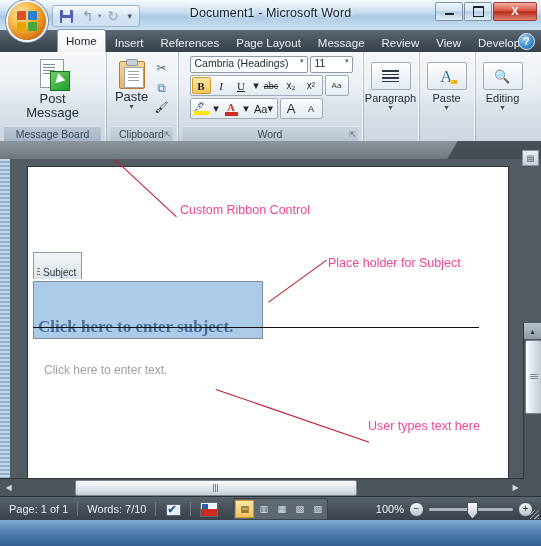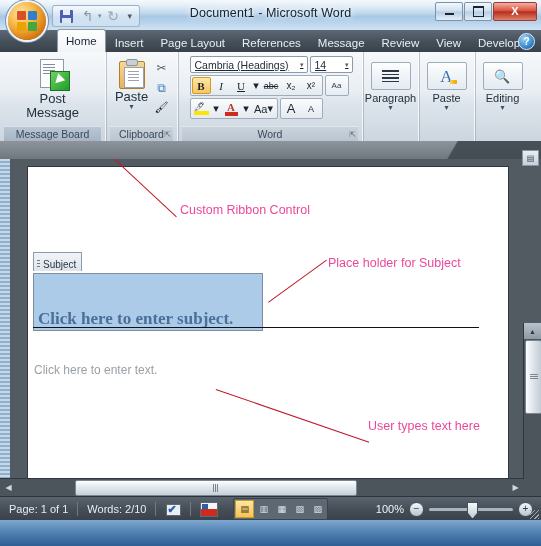--- a/index.html
+++ b/index.html
@@ -140,23 +140,22 @@
     border:1px solid #9aa4ae;}
   .ic-paste .pg i{position:absolute;left:3px;width:11px;height:1px;background:#9aa4ae;}
 
   .smallcol{display:flex;flex-direction:column;gap:1px;padding-top:2px;}
   .sbtn{width:20px;height:19px;display:flex;align-items:center;justify-content:center;font-size:12px;}
 
   .fontgrp{width:185px;}
   .fontrow{display:flex;align-items:center;gap:2px;margin-bottom:2px;}
   .combo{
     height:17px;background:#fff;border:1px solid #8d9aa8;border-radius:2px;
-    display:flex;align-items:center;padding:0 3px 0 4px;font-size:10.5px;color:#1c2833;
+    display:flex;padding:0 3px 0 4px;font-size:10.5px;color:#1c2833;
     box-sizing:border-box;
-    text-decoration:underline;
   }
   .combo .cv{flex:1;white-space:nowrap;overflow:hidden;}
   .combo .cc{font-size:7px;color:#55646f;margin-left:2px;}
   .fname{width:118px;}
   .fsize{width:43px;}
 
   .btnstrip{display:flex;align-items:center;gap:1px;
     background:linear-gradient(180deg,#fbfcfd,#e4eaf0);border:1px solid #9fadba;border-radius:2px;
     padding:1px;}
   .fb{width:19px;height:17px;display:flex;align-items:center;justify-content:center;
@@ -215,38 +214,38 @@
     position:absolute;left:28px;top:8px;width:480px;height:321px;background:#fff;
     box-shadow:0 0 0 1px #2f363d;
   }
 
   .ann{position:absolute;font-size:12.5px;color:#ec4899;white-space:nowrap;}
   .redline{position:absolute;height:0;border-top:1.6px solid #c0182a;transform-origin:0 0;}
 
   
   .cc-wrap{position:absolute;left:5px;top:85px;}
   .cc-tag{
-    display:inline-flex;align-items:center;height:14px;padding:4px 5px 0 3px;
+    display:inline-flex;align-items:center;height:14px;padding:12px 5px 0 3px;
     background:linear-gradient(180deg,#f1f4f7,#dde4eb);border:1px solid #8e9aa6;
     border-bottom:none;font-size:10px;color:#2b3742;text-align:right;
   }
   .cc-tag .grip{display:inline-block;width:3px;height:9px;margin-right:3px;
     background:repeating-linear-gradient(180deg,#6e7a86 0 1px,transparent 1px 3px);}
   .cc-box{
     width:230px;height:58px;background:#abcbe8;border:1px solid #7f8d9c;
     box-sizing:border-box;position:relative;
   }
   .cc-box .ph{
     position:absolute;left:4px;bottom:1px;
     font-family:"Liberation Serif",serif;font-weight:bold;font-size:17px;color:#4a6f9a;
     white-space:nowrap;
   }
   .bodyrule{position:absolute;left:5px;top:160px;width:446px;height:0;border-top:1px solid #111;}
   .bodytxt{
-    position:absolute;left:6px;top:196px;font-size:12px;color:#9aa0a6;
+    position:absolute;left:16px;top:196px;font-size:12px;color:#9aa0a6;
   }
 
   
   .vscroll{
     position:absolute;right:0;top:164px;width:17px;height:332px;
     background:#4c545c;border-left:1px solid #2f363d;
   }
   .vbtn{width:17px;height:16px;display:flex;align-items:center;justify-content:center;
     background:linear-gradient(180deg,#b9c3cd,#8e99a4);color:#2b3742;font-size:7px;}
   .vthumb{
@@ -351,22 +350,22 @@
       <div class="wbtn close">
         <span>X</span>
       </div>
     </div>
   </div>
 
   <div class="tabstrip">
     <div class="tabs">
       <div class="tab active">Home</div>
       <div class="tab">Insert</div>
+      <div class="tab">References</div>
       <div class="tab">Page Layout</div>
-      <div class="tab">References</div>
       <div class="tab">Message</div>
       <div class="tab">Review</div>
       <div class="tab">View</div>
       <div class="tab">Developer</div>
     </div>
     <div class="help-ic">?</div>
   </div>
 
   <div class="ribbon">
 
@@ -423,21 +422,21 @@
     </div>
 
     <div class="grp fontgrp">
       <div class="grp-body" style="flex-direction:column;align-items:flex-start;padding-left:2px">
         <div class="fontrow">
           <div class="combo fname">
             <span class="cv">Cambria (Headings)</span>
             <span class="cc">▾</span>
           </div>
           <div class="combo fsize">
-            <span class="cv">14</span>
+            <span class="cv">11</span>
             <span class="cc">▾</span>
           </div>
         </div>
         <div class="fontrow">
           <div class="btnstrip">
             <div class="fb on">
                 <b>B</b>
               </div>
             <div class="fb">
                 <i>I</i>
@@ -598,21 +597,21 @@
         </div>
       <div class="hbtn" style="right:0">
         <span>▶</span>
       </div>
     </div>
   </div>
 
   <div class="status">
     <div class="sitem">Page: 1 of 1</div>
     <div class="sdiv"></div>
-    <div class="sitem">Words: 2/10</div>
+    <div class="sitem">Words: 7/10</div>
     <div class="sdiv"></div>
     <div class="sitem">
       <span class="proof">
         <span class="bk"></span>
           <span class="ck">✔</span>
       </span>
     </div>
     <div class="sdiv"></div>
     <div class="sitem">
       <span class="langic"></span>

